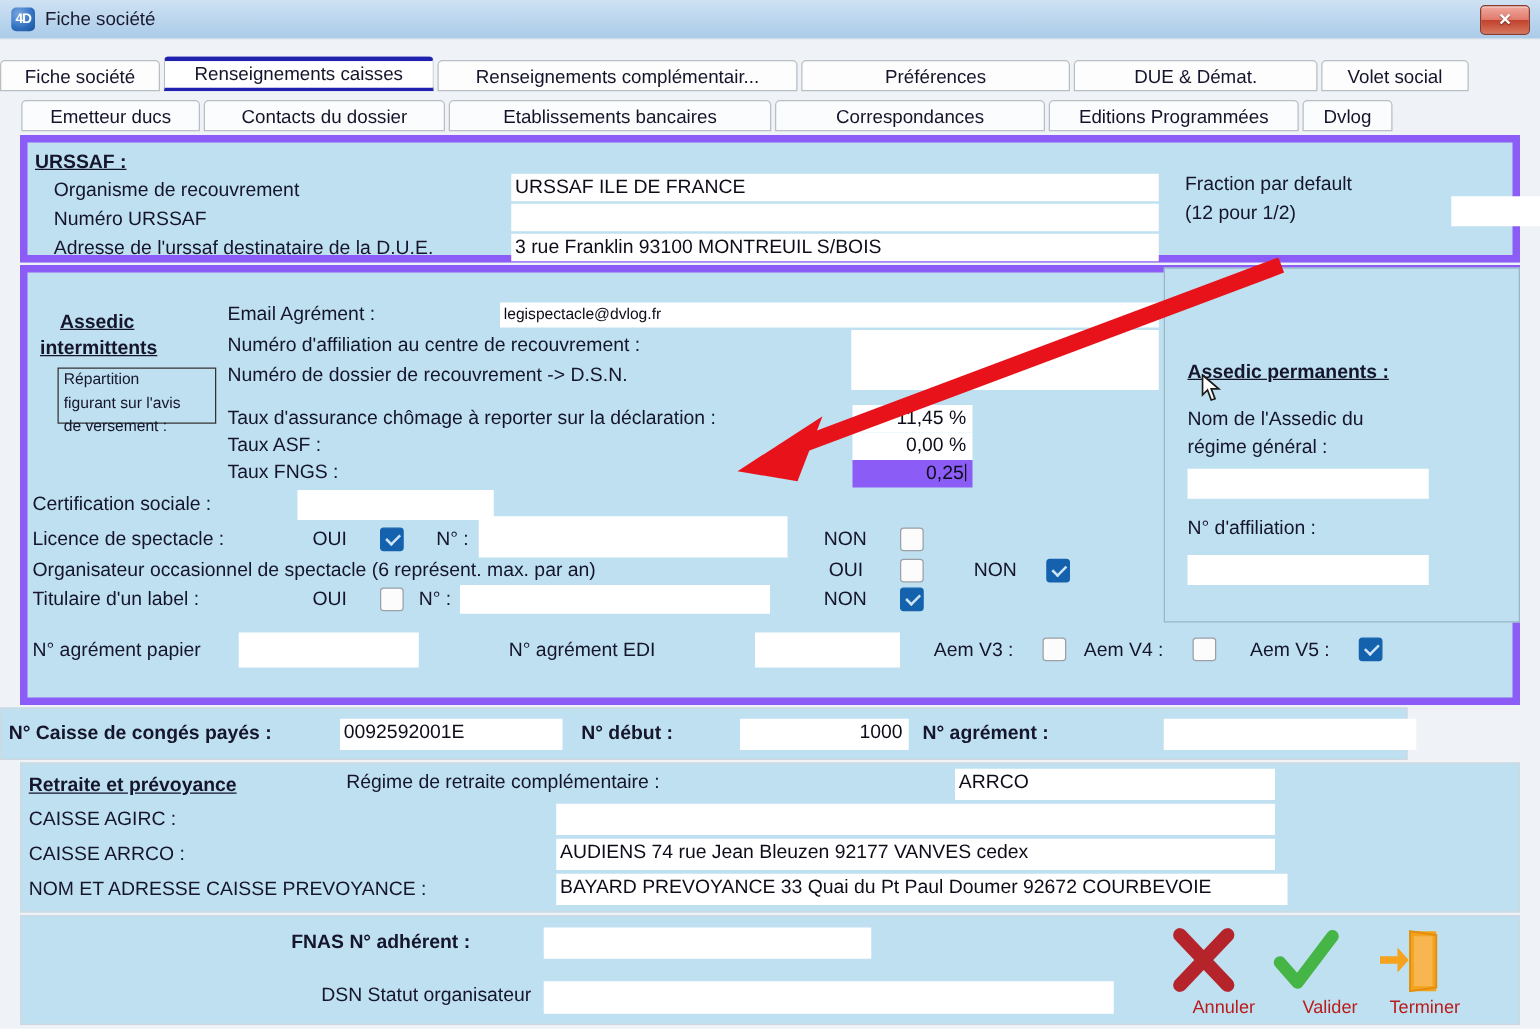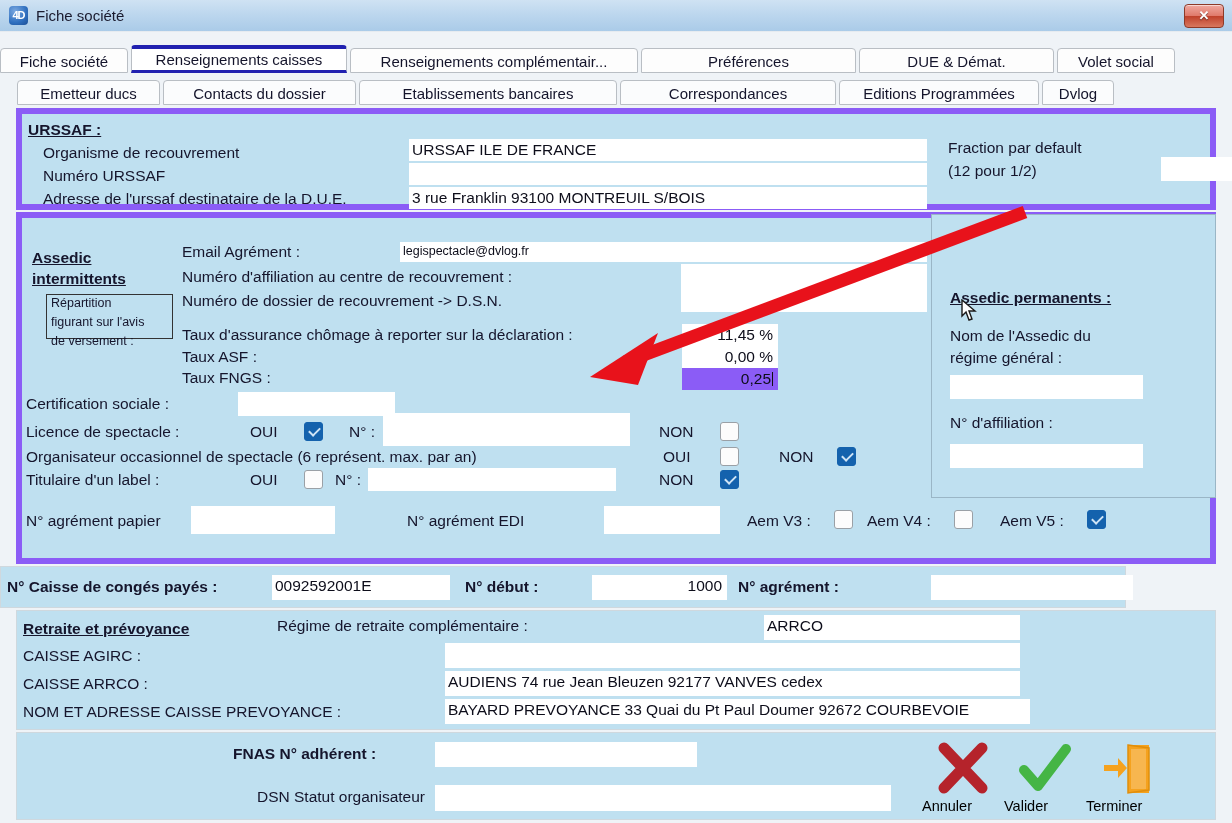--- a/index.html
+++ b/index.html
@@ -108,22 +108,22 @@
   .cb.on{background:#1462ad;border:1px solid #1462ad;}
   .cb.on::after{
     content:"";position:absolute;left:4px;top:4px;width:9px;height:5px;
     border-left:2px solid #cfe4f5;border-bottom:2px solid #cfe4f5;
     transform:rotate(-45deg);
   }
 
   
   .btnbar{position:absolute;display:flex;align-items:flex-end;}
   .iconbtn{
-    width:82px;text-align:left;cursor:pointer;
-    font-size:14.5px;color:#000000;
+    width:82px;text-align:right;cursor:pointer;
+    font-size:14.5px;color:#b91c1c;
   }
   .iconbtn .glyph{height:62px;display:flex;align-items:center;justify-content:center;}
   .iconbtn .cap{margin-top:-2px;}
 
   
   .arrow{position:absolute;left:470px;top:200px;width:560px;height:160px;pointer-events:none;}
 
   
   .cursor{position:absolute;pointer-events:none;}
 </style>
@@ -168,21 +168,21 @@
       <div class="fld" style="left:387px;top:49px;width:518px;height:22px;"></div>
       <div class="fld" style="left:387px;top:73px;width:518px;height:22px;">3 rue Franklin 93100 MONTREUIL S/BOIS</div>
 
       <div class="lbl" style="left:926px;top:25px;">Fraction par default</div>
       <div class="lbl" style="left:926px;top:48px;text-align:right;">(12 pour 1/2)</div>
       <div class="fld" style="left:1139px;top:43px;width:78px;height:24px;"></div>
     </div>
 
     <div class="panel" style="left:16px;top:180px;width:1200px;height:352px;">
 
-      <div class="lbl u" style="left:10px;top:31px;">Assedic</div>
+      <div class="lbl u" style="left:26px;top:31px;">Assedic</div>
       <div class="lbl u" style="left:10px;top:52px;">intermittents</div>
       <div style="position:absolute;left:24px;top:76px;width:127px;height:45px;border:1px solid #333;box-sizing:border-box;">
         <div class="lbl tiny" style="left:4px;top:1px;">Répartition</div>
         <div class="lbl tiny" style="left:4px;top:20px;">figurant sur l'avis</div>
         <div class="lbl tiny" style="left:4px;top:39px;">de versement :</div>
       </div>
 
       <div class="lbl" style="left:160px;top:25px;">Email Agrément :</div>
       <div class="fld small" style="left:378px;top:24px;width:527px;height:20px;line-height:19px;">legispectacle@dvlog.fr</div>
 

